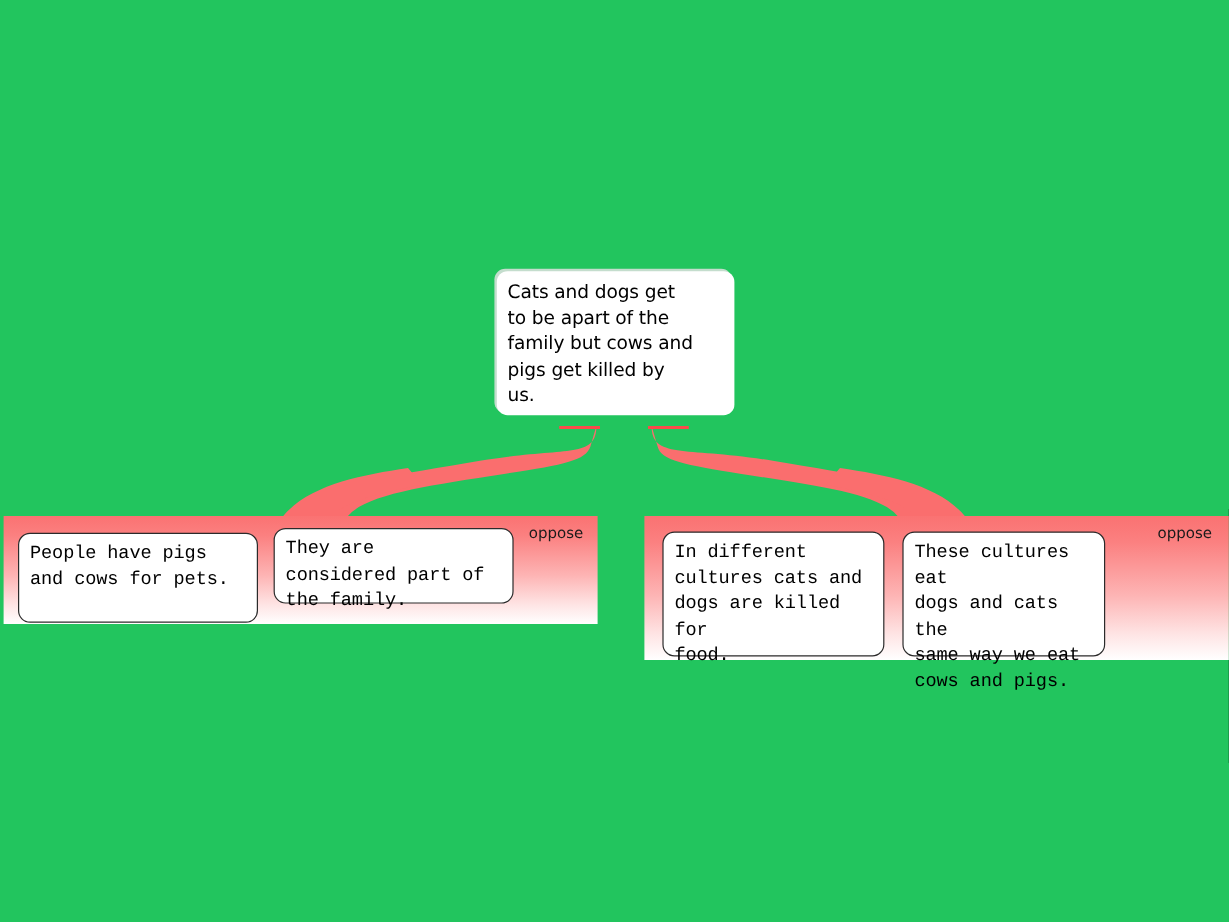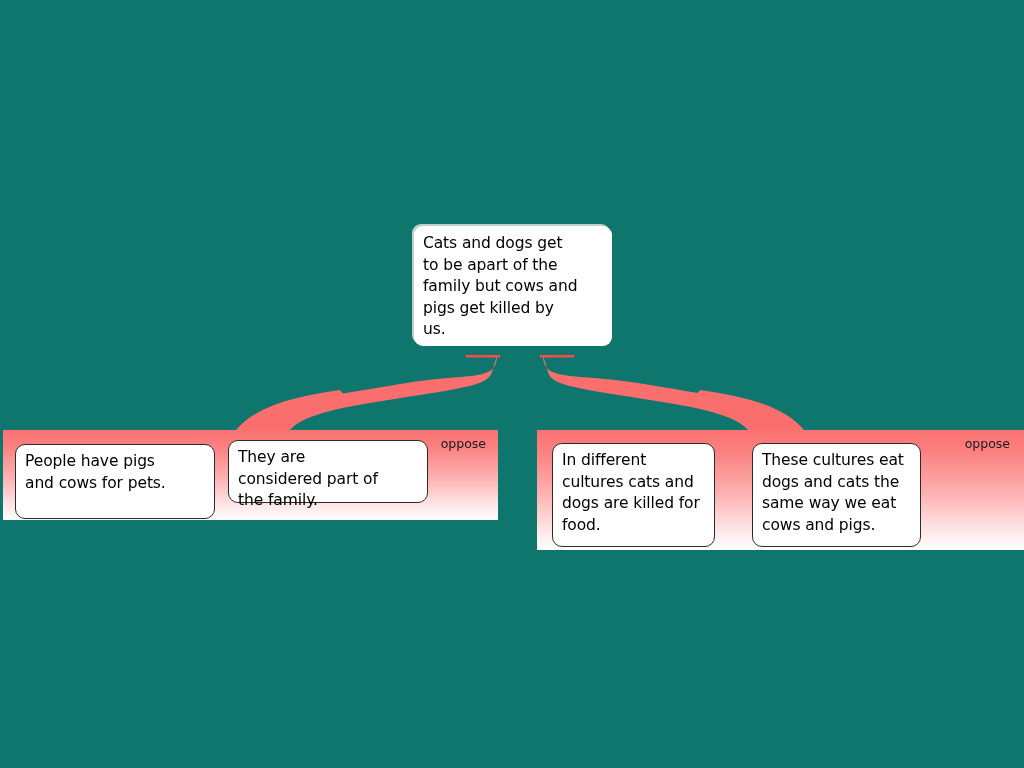--- a/index.html
+++ b/index.html
@@ -11,21 +11,21 @@
   body {
     width: 1024px;
     height: 768px;
     overflow: hidden;
     font-family: "DejaVu Sans", sans-serif;
   }
   #stage {
     position: relative;
     width: 1024px;
     height: 768px;
-    background: #0f766e;
+    background: #22c55e;
   }
 
   
   #connectors {
     position: absolute;
     left: 0;
     top: 0;
     width: 1024px;
     height: 768px;
     pointer-events: none;
@@ -86,38 +86,39 @@
   .panel-left .oppose-label { right: 12px; }
   .panel-right .oppose-label { right: 14px; }
 
   
   .reason-box {
     position: absolute;
     background: #ffffff;
     border: 1.3px solid #2b2b2b;
     border-radius: 10px;
     box-sizing: border-box;
+    font-family: Liberation Mono, monospace;
   }
   .reason-text {
     position: absolute;
     left: 9px;
     top: 6px;
     right: 7px;
     font-size: 15.5px;
     line-height: 21.5px;
     color: #000000;
     letter-spacing: -0.1px;
     white-space: pre-line;
   }
 
   
   .rb-l0 { left: 15px;  top: 444px; width: 200px; height: 75px; }
   .rb-l1 { left: 228px; top: 440px; width: 200px; height: 63px; }
   
-  .rb-r0 { left: 552px; top: 443px; width: 163px; height: 104px; }
+  .rb-r0 { left: 552px; top: 443px; width: 185px; height: 104px; }
   .rb-r1 { left: 752px; top: 443px; width: 169px; height: 104px; }
 </style>
 </head>
 <body>
 
 <div id="stage">
 
   <svg id="connectors" viewBox="0 0 1024 768" width="1024" height="768" xmlns="http://www.w3.org/2000/svg">
     <defs>
       <linearGradient id="gradLeftPanel" x1="0" y1="0" x2="0" y2="1">

